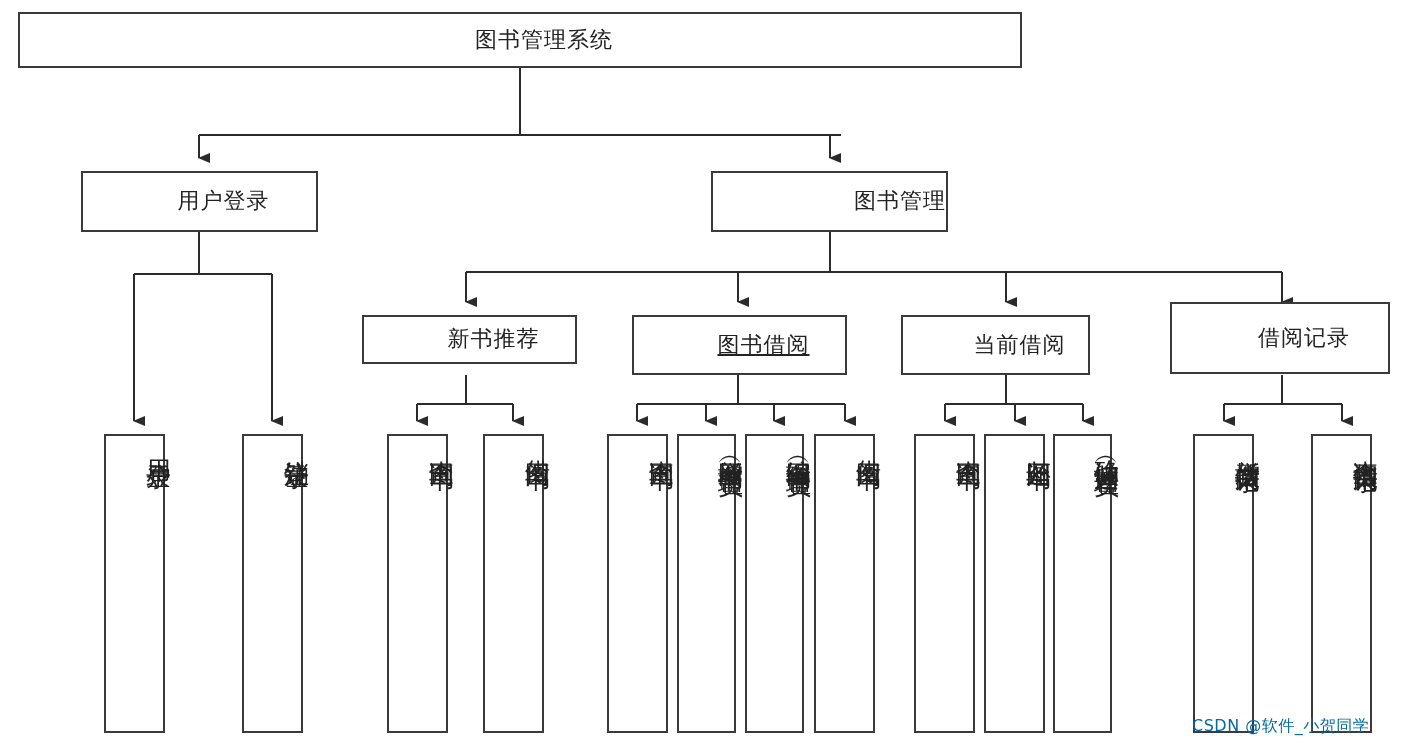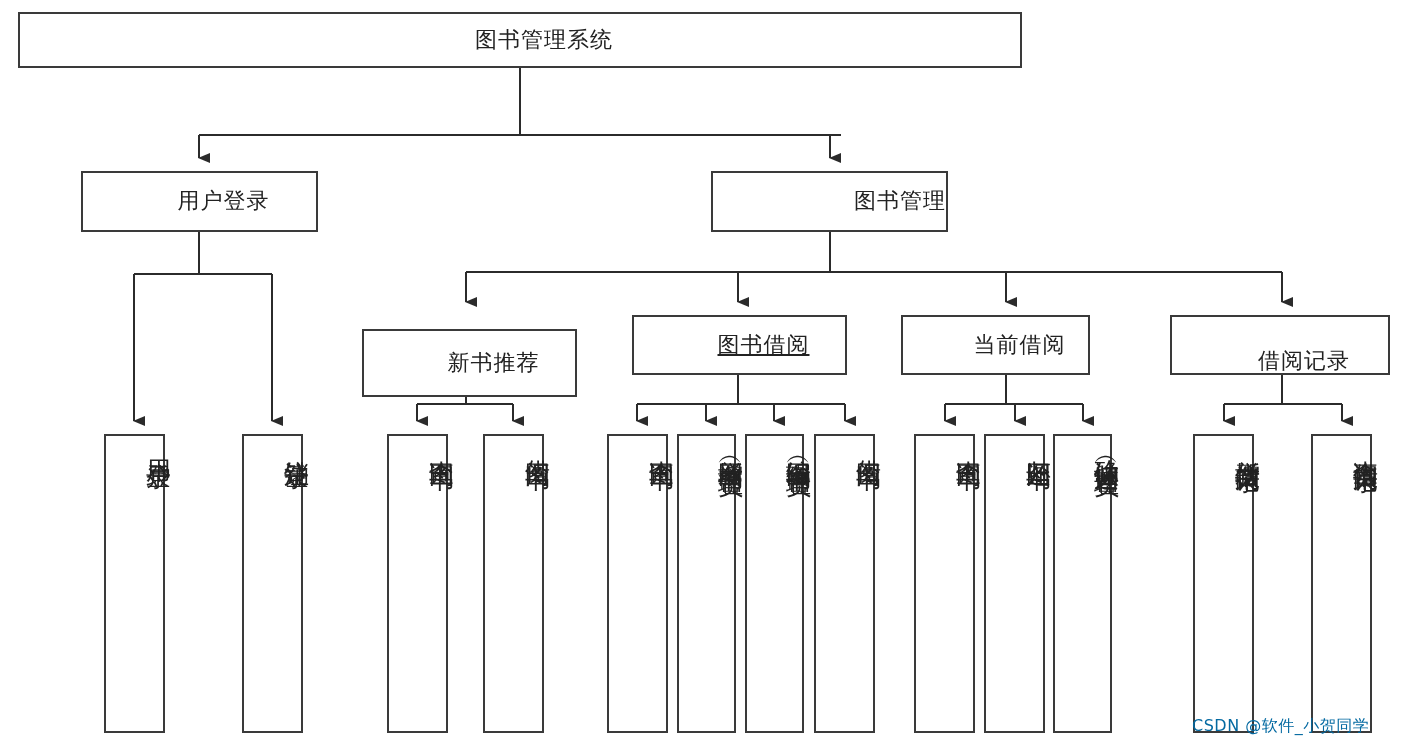--- a/index.html
+++ b/index.html
@@ -126,33 +126,33 @@
   </div>
 
   <div class="node node-h" style="left:81px; top:171px; width:237px; height:61px;">
     <span>用户登录</span>
   </div>
 
   <div class="node node-h" style="left:711px; top:171px; width:237px; height:61px;justify-content:flex-end;">
     <span>图书管理</span>
   </div>
 
-  <div class="node node-h" style="left:362px; top:329px; width:215px; height:68px;">
+  <div class="node node-h" style="left:362px; top:315px; width:215px; height:49px;">
     <span>新书推荐</span>
   </div>
 
   <div class="node node-h" style="left:632px; top:315px; width:215px; height:60px;text-decoration:underline;">
     <span>图书借阅</span>
   </div>
 
   <div class="node node-h" style="left:901px; top:315px; width:189px; height:60px;">
     <span>当前借阅</span>
   </div>
 
-  <div class="node node-h" style="left:1170px; top:315px; width:220px; height:60px;align-items:flex-end;">
+  <div class="node node-h" style="left:1170px; top:302px; width:220px; height:72px;">
     <span>借阅记录</span>
   </div>
 
   <div class="node node-v" style="left:104px; top:434px; width:61px; height:299px;">
     <span class="vlabel">用户登录</span>
   </div>
 
   <div class="node node-v" style="left:242px; top:434px; width:61px; height:299px;">
     <span class="vlabel">注销登录</span>
   </div>

